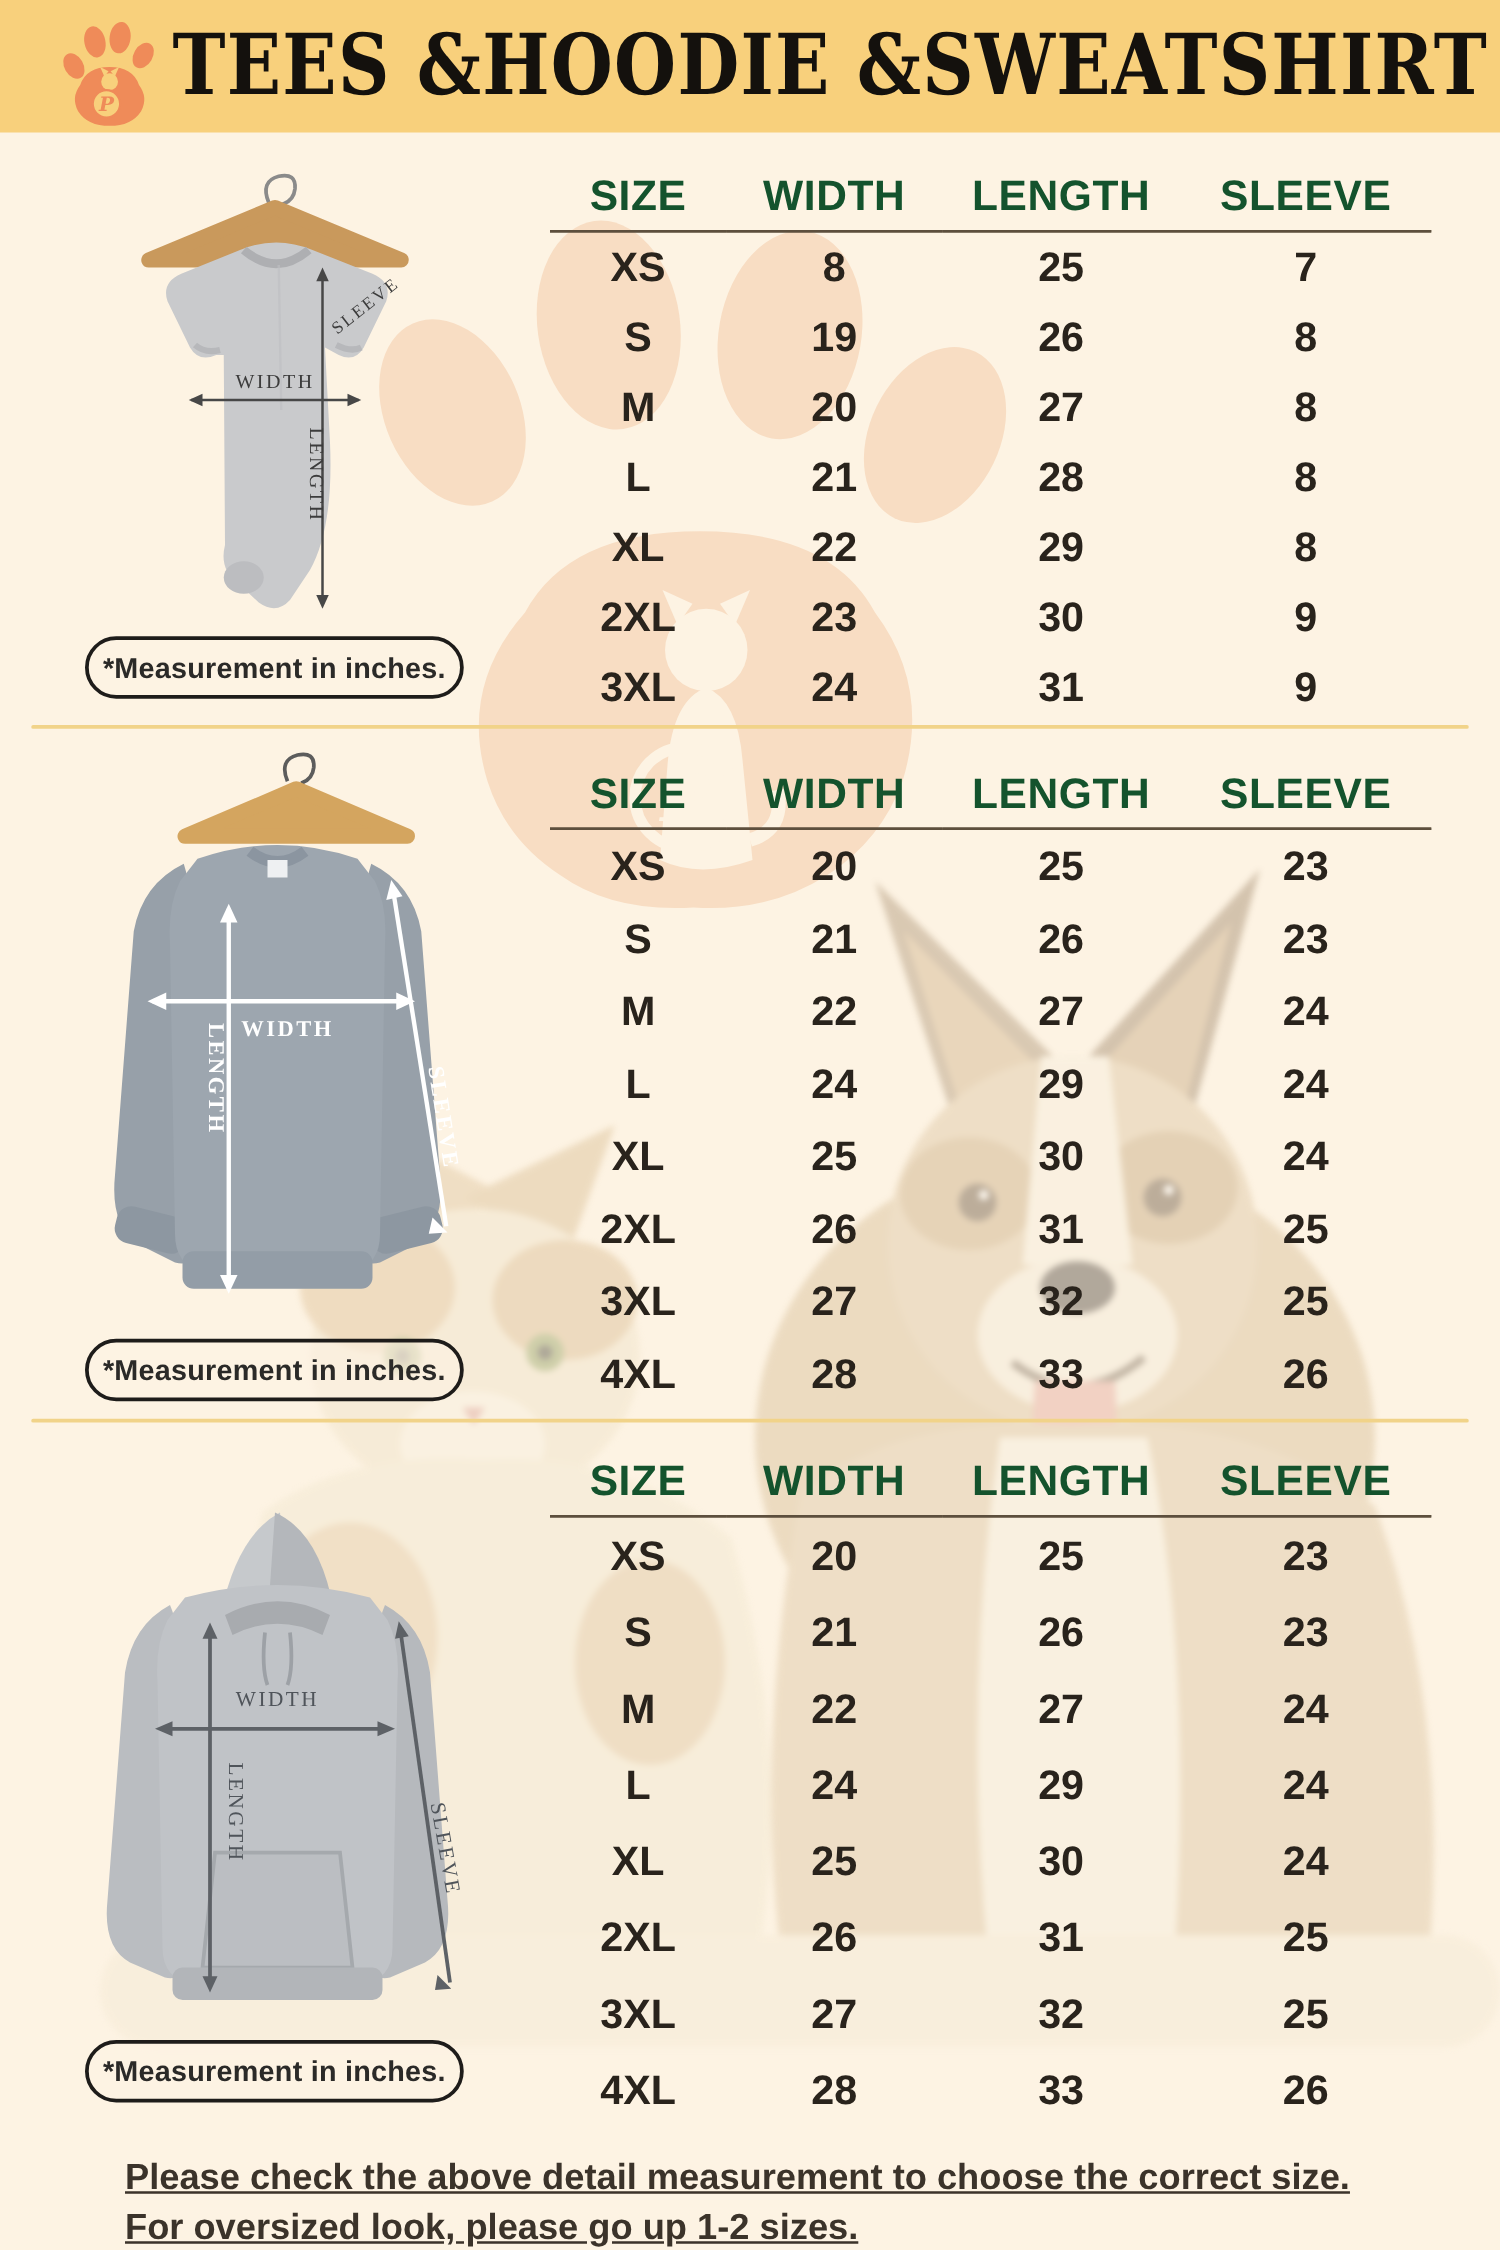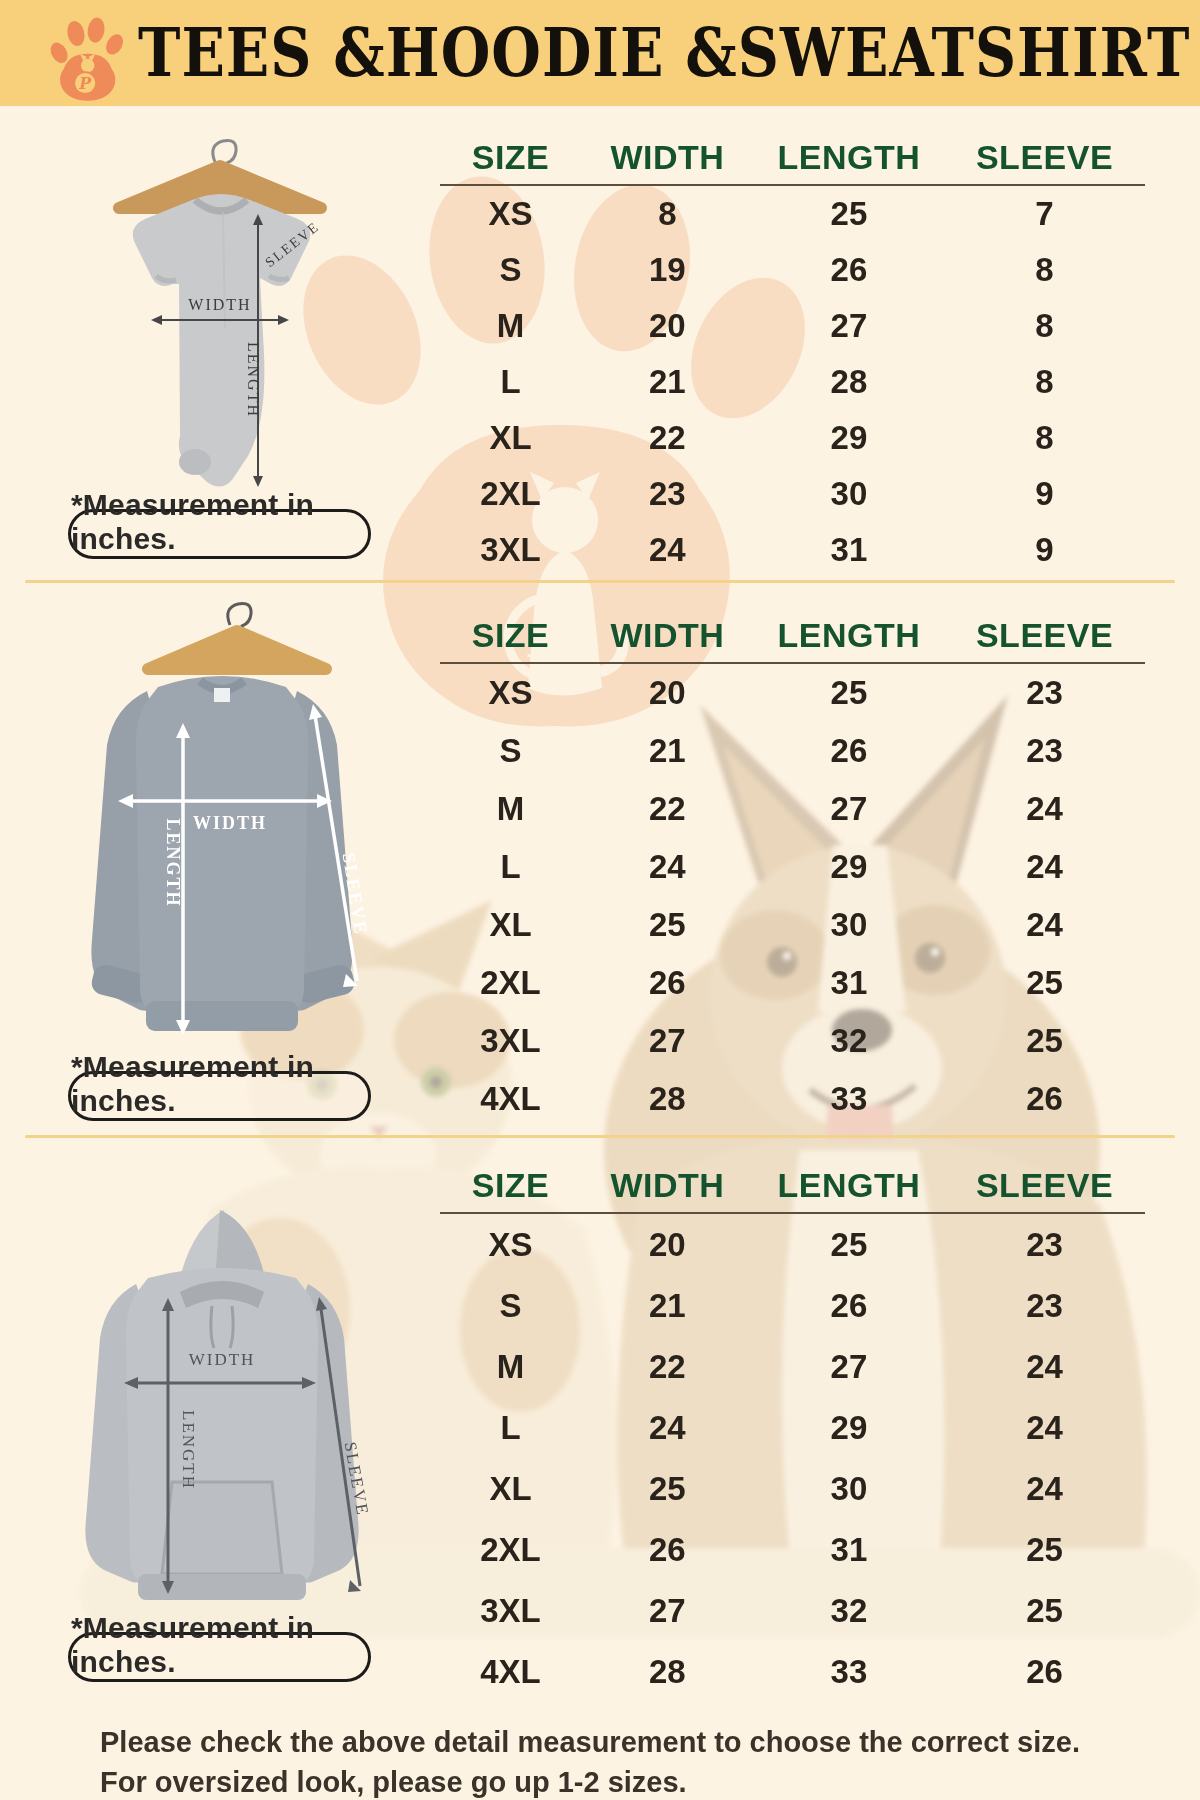--- a/index.html
+++ b/index.html
@@ -21,22 +21,22 @@
     font-weight:700;font-size:57px;letter-spacing:1px;color:#14110d;
     text-align:center;transform:scaleY(1.18);transform-origin:50% 30%;
     white-space:nowrap;
   }
   .logo{position:absolute;left:44px;top:12px;}
   
   .figure{position:absolute;}
   .pill{
     position:absolute;width:297px;height:44px;left:68px;
     border:3px solid #1e1c1a;border-radius:28px;
-    display:flex;align-items:flex-end;justify-content:center;
-    font-size:30px;font-weight:600;color:#2b2a28;letter-spacing:.2px;
+    display:flex;align-items:center;justify-content:center;
+    font-size:23px;font-weight:600;color:#2b2a28;letter-spacing:.2px;
     background:rgba(253,243,227,.55);
   }
   .divider{
     position:absolute;left:25px;width:1150px;height:3px;border-radius:2px;
     background:var(--divider,#f1d389);
   }
   
   table.size-table{
     position:absolute;left:440px;width:705px;
     border-collapse:collapse;table-layout:fixed;
@@ -50,21 +50,21 @@
     font-size:33px;font-weight:700;color:#29231c;text-align:center;vertical-align:middle;
   }
   .t1{top:130px;} .t1 td{height:54px;}
   .t2{top:608px;} .t2 td{height:56px;}
   .t3{top:1158px;} .t3 td{height:59px;}
   
   .footer{
     position:absolute;left:100px;top:1722px;width:1070px;
     font-size:29px;line-height:40px;font-weight:700;color:#3b332a;
   }
-  .footer p{margin:0;}
+  .footer p{margin:0;text-decoration:underline;}
   
   .g-label{font-family:"Liberation Serif","DejaVu Serif",serif;letter-spacing:2px;}
 </style>
 </head>
 <body>
 
 <svg class="layer" width="1200" height="1800" viewBox="0 0 1200 1800" aria-hidden="true">
 
   <g fill="#f8ddc3">
     <ellipse cx="362" cy="330" rx="54" ry="78" transform="rotate(-24 362 330)"></ellipse>

